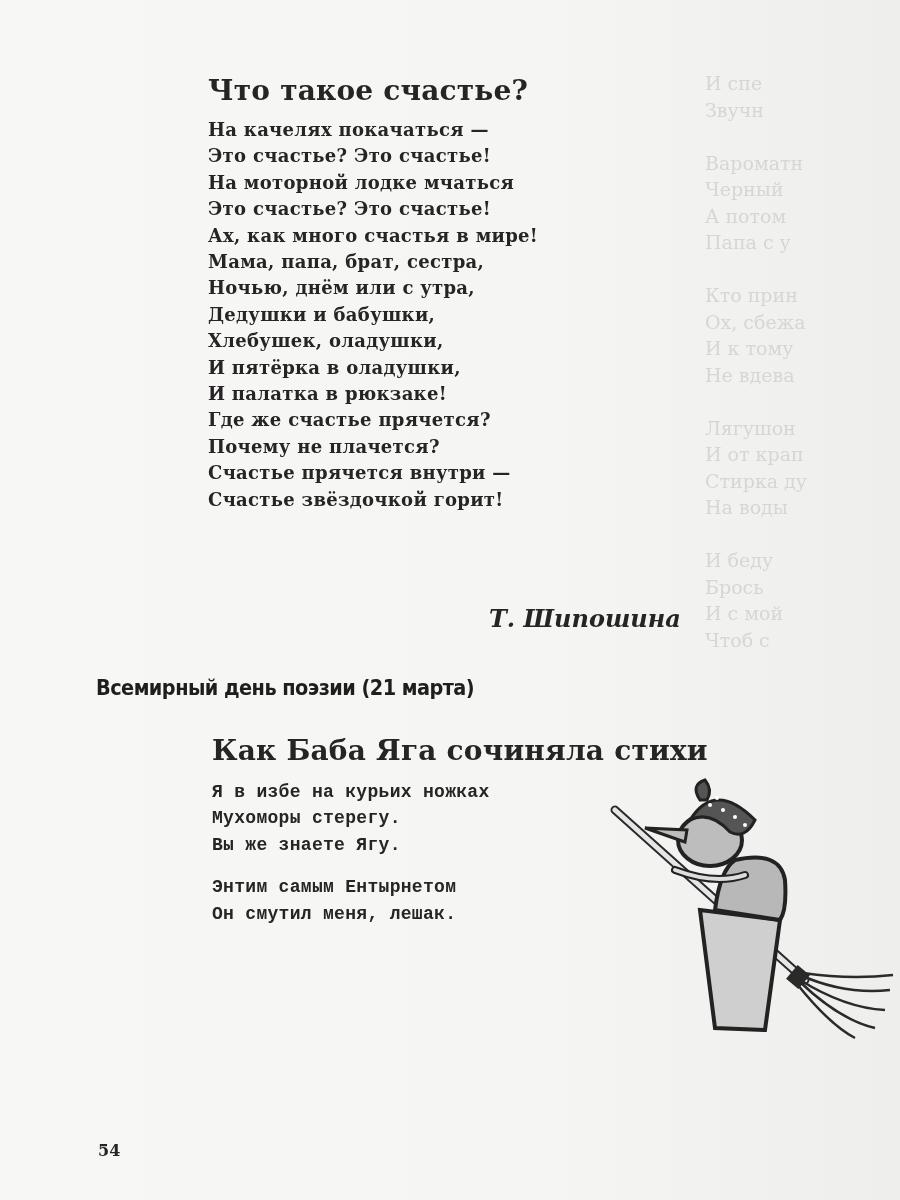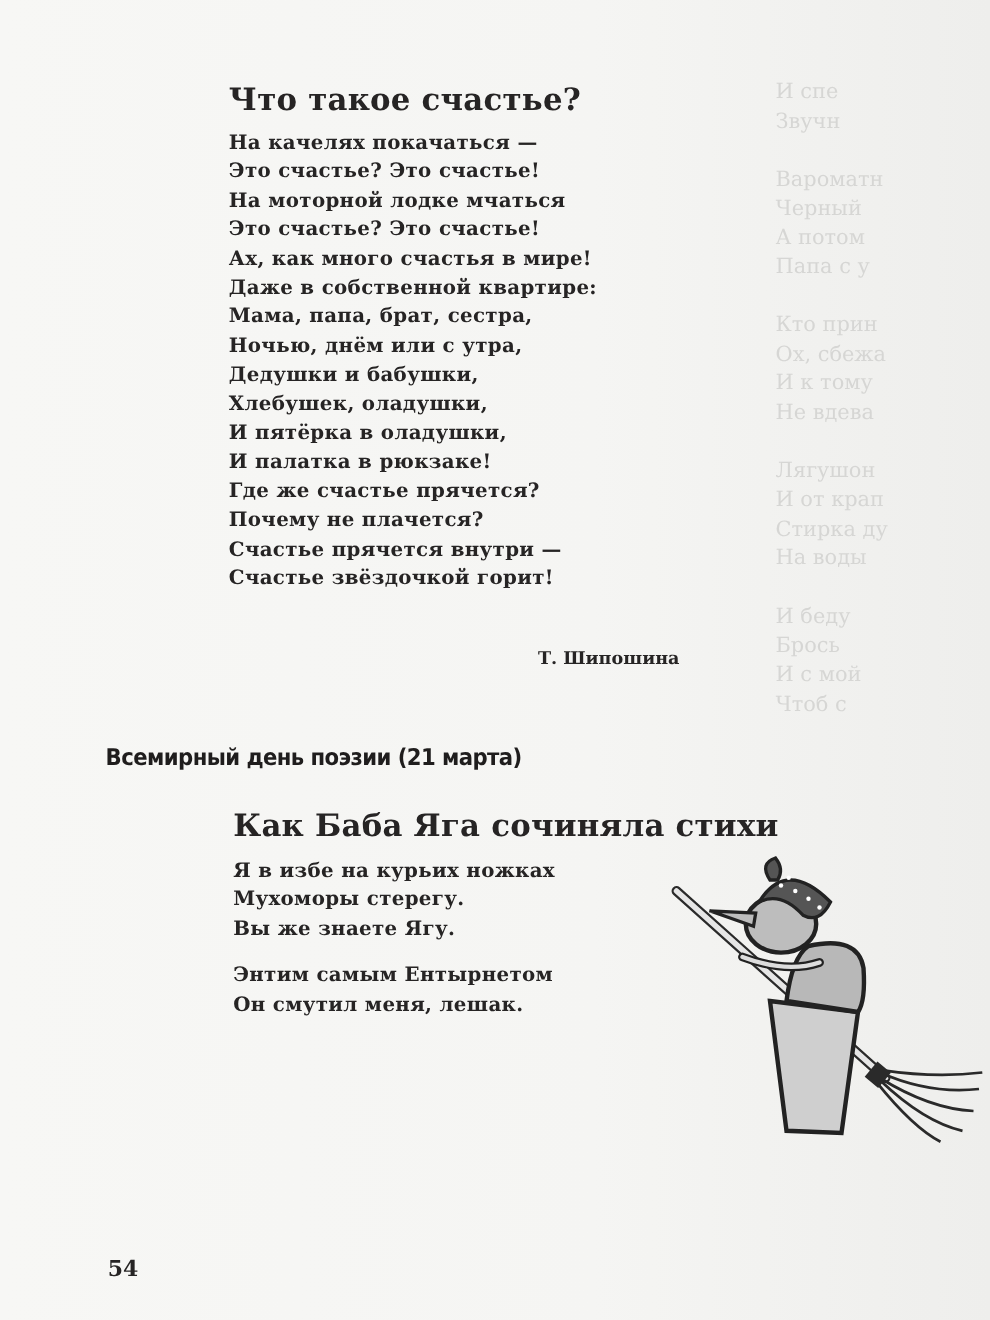--- a/index.html
+++ b/index.html
@@ -15,49 +15,48 @@
       background: linear-gradient(90deg, #f7f7f5 0%, #f5f5f3 60%, #eeeeec 100%);
     }
     .ghost {
       position:absolute; left:705px; top:70px; width:200px; height:1050px;
       color:#d6d6d4; font-size:19px; line-height:26.5px; white-space:nowrap;
       overflow:hidden;
     }
     .poem1 { position:absolute; left:208px; top:74px; }
     .title { font-weight:bold; font-size:28px; letter-spacing:0.2px; margin:0 0 10px 0; }
     .line { font-weight:bold; font-size:18px; line-height:26.4px; white-space:nowrap; letter-spacing:0.3px; }
-    .author { position:absolute; left:489px; top:589px; font-weight:bold; font-size:16px; }
+    .author { position:absolute; left:489px; top:604px; font-style:italic; font-weight:bold; font-size:24px; }
     .section {
       position:absolute; left:96px; top:676px;
       font-family:"DejaVu Sans", sans-serif; font-weight:bold; font-size:21px;
       letter-spacing:-0.6px; color:#1f1d1d; transform:scaleX(0.92); transform-origin:left;
     }
     .poem2 { position:absolute; left:212px; top:734px; }
     .poem2 .title { margin-bottom:12px; }
-    .stanza { margin-bottom:16px; }
-    .pagenum { position:absolute; left:98px; top:1141px; font-weight:bold; font-size:20px; }
+    .stanza { margin-bottom:16px;font-family:Liberation Mono, monospace; }
+    .pagenum { position:absolute; left:98px; top:1141px; font-weight:bold; font-size:16px; }
     .illustration { position:absolute; left:605px; top:770px; width:290px; height:280px; }
   </style>
 </head>
 <body>
 
 <div class="page">
 
   <div class="ghost">
     И спе<br>Звучн<br><br>Вароматн<br>Черный<br>А потом<br>Папа с у<br><br>Кто прин<br>Ох, сбежа<br>И к тому<br>Не вдева<br><br>Лягушон<br>И от крап<br>Стирка ду<br>На воды<br><br>И беду<br>Брось<br>И с мой<br>Чтоб с<br>
   </div>
 
   <div class="poem1">
     <div class="title">Что такое счастье?</div>
     <div class="line">На качелях покачаться —</div>
     <div class="line">Это счастье? Это счастье!</div>
     <div class="line">На моторной лодке мчаться</div>
     <div class="line">Это счастье? Это счастье!</div>
     <div class="line">Ах, как много счастья в мире!</div>
-    <div class="line">Даже в собственной квартире:</div>
     <div class="line">Мама, папа, брат, сестра,</div>
     <div class="line">Ночью, днём или с утра,</div>
     <div class="line">Дедушки и бабушки,</div>
     <div class="line">Хлебушек, оладушки,</div>
     <div class="line">И пятёрка в оладушки,</div>
     <div class="line">И палатка в рюкзаке!</div>
     <div class="line">Где же счастье прячется?</div>
     <div class="line">Почему не плачется?</div>
     <div class="line">Счастье прячется внутри —</div>
     <div class="line">Счастье звёздочкой горит!</div>

